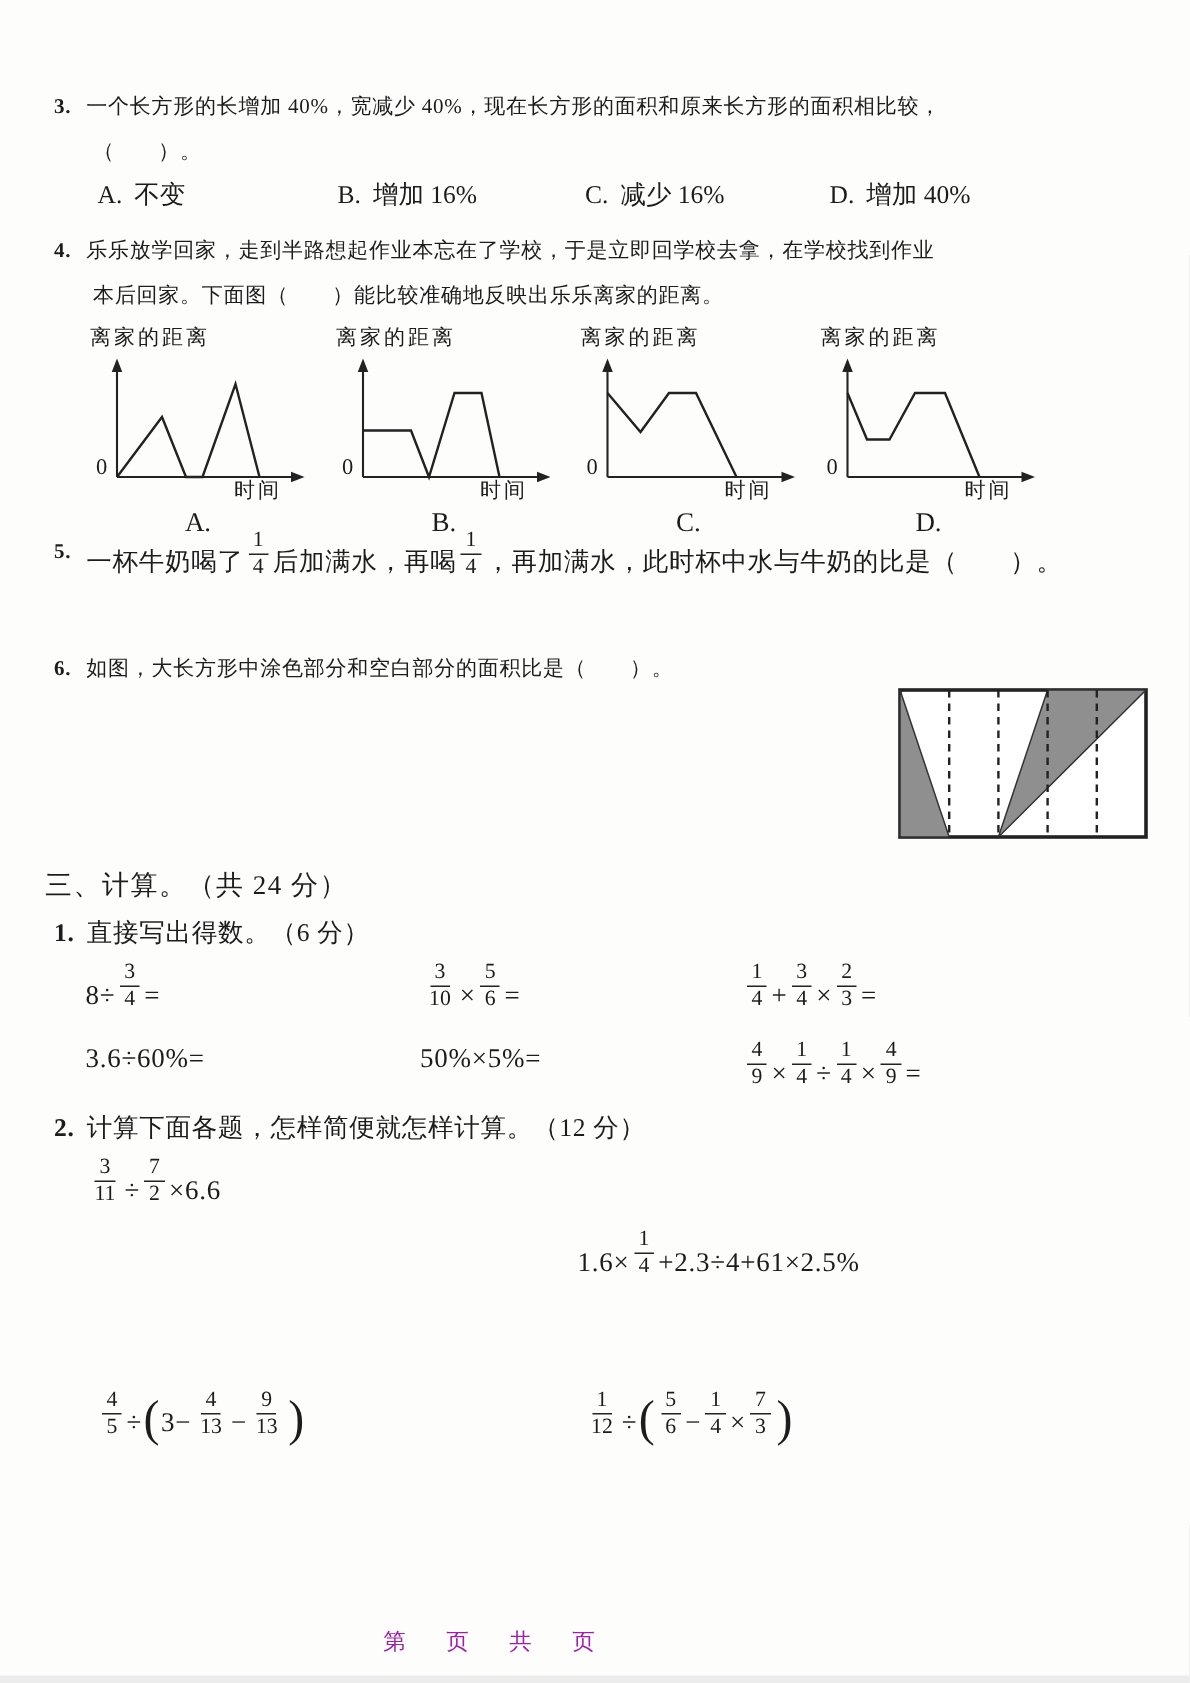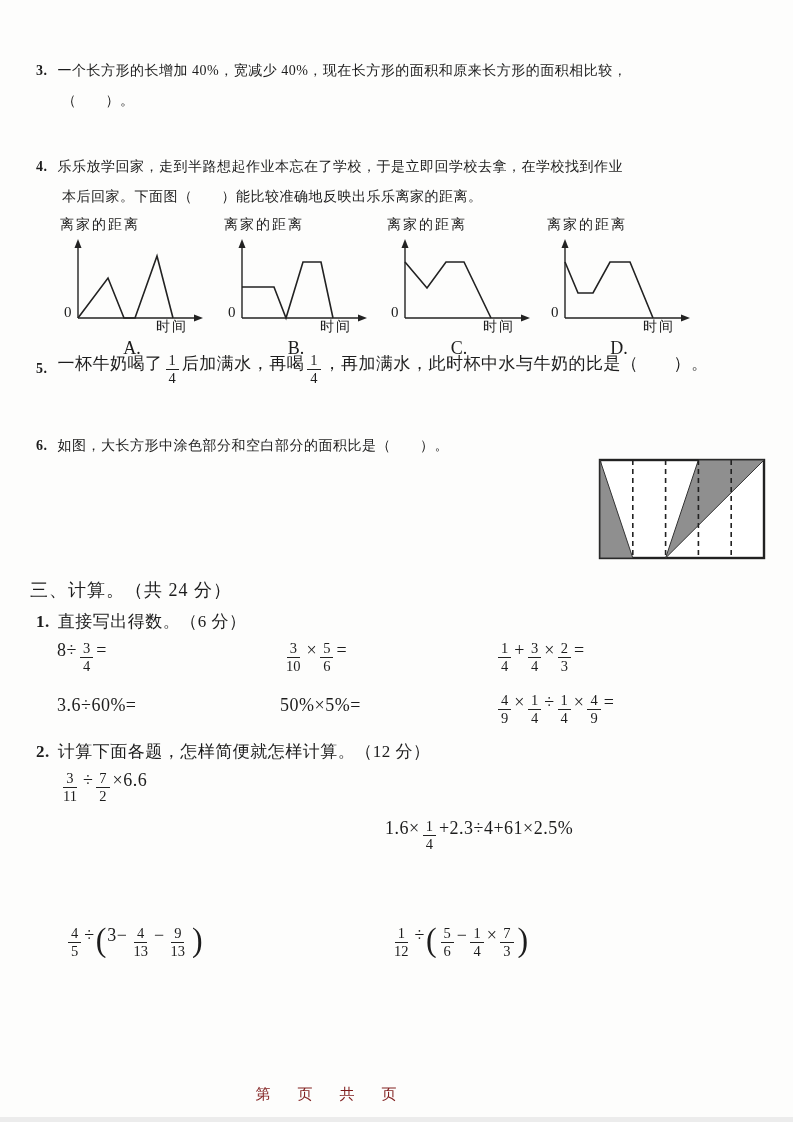--- a/index.html
+++ b/index.html
@@ -21,43 +21,49 @@
   .chart .xlab{position:absolute;left:98px;top:84px;font-size:14px;font-weight:400;letter-spacing:2px;}
   .chart .letter{text-align:center;font-size:18px;margin-top:4px;margin-left:-10px;}
   .stroke{fill:none;stroke:#222;stroke-width:1.6;}
   .axis{fill:none;stroke:#222;stroke-width:1.4;}
   .arrow{fill:#222;stroke:none;}
   
   .fig-rect{fill:#fff;stroke:#222;stroke-width:2.4;}
   .fig-dash{stroke:#222;stroke-width:1.6;stroke-dasharray:5 4;}
   .fig-tri{fill:#8f8f8f;stroke:#333;stroke-width:1;}
   
-  .expr{display:inline-flex;align-items:flex-start;font-size:18px;white-space:nowrap;font-family:Liberation Serif, serif;}
+  .expr{display:inline-flex;align-items:flex-end;font-size:18px;white-space:nowrap;font-family:Liberation Serif, serif;}
   .expr .tx{letter-spacing:0.5px;}
   .frac{display:inline-flex;flex-direction:column;align-items:center;
         font-size:14.5px;line-height:1.15;margin:0 3px;vertical-align:middle;}
   .frac .fn{padding:0 3px;border-bottom:1.5px solid #222;}
   .frac .fd{padding:0 3px;}
   .pr{font-size:32px;font-weight:400;line-height:0.9;margin:0 1px;transform:scaleY(1.05);}
   .sec-title{font-size:18px;font-weight:400;letter-spacing:1px;}
   .sub-title{font-size:17px;letter-spacing:0.5px;}
   .sub-title .qnum{margin-right:8px;}
   .footer{position:absolute;left:0;bottom:18px;width:658px;text-align:center;
-          font-size:15px;letter-spacing:6px;color:#7f1d1d;}
+          font-size:15px;letter-spacing:6px;color:#a21caf;}
   .bottom-strip{position:absolute;left:0;bottom:0;width:793px;height:5px;background:#ececec;}
 </style>
 </head>
 <body>
 
 <div class="page">
 
   <div class="abs qline" style="left:36px;top:62px;">
     <span class="qnum">3.</span><span>一个长方形的长增加 40%，宽减少 40%，现在长方形的面积和原来长方形的面积相比较，</span>
   </div>
   <div class="abs qline" style="left:62px;top:92px;">（　　）。</div>
+  <div class="optrow" style="top:118px;">
+    <span class="opt c1"><span class="optlabel">A.</span><span>不变</span></span>
+    <span class="opt c2"><span class="optlabel">B.</span><span>增加 16%</span></span>
+    <span class="opt c3"><span class="optlabel">C.</span><span>减少 16%</span></span>
+    <span class="opt c4"><span class="optlabel">D.</span><span>增加 40%</span></span>
+  </div>
 
   <div class="abs qline" style="left:36px;top:158px;">
     <span class="qnum">4.</span><span>乐乐放学回家，走到半路想起作业本忘在了学校，于是立即回学校去拿，在学校找到作业</span>
   </div>
   <div class="abs qline" style="left:62px;top:188px;">本后回家。下面图（　　）能比较准确地反映出乐乐离家的距离。</div>
 
   <div class="chart" style="left:58px;top:216px;">
     <div class="ylab">离家的距离</div>
     <div class="plot">
       <svg width="150" height="100" viewBox="0 0 150 100">

